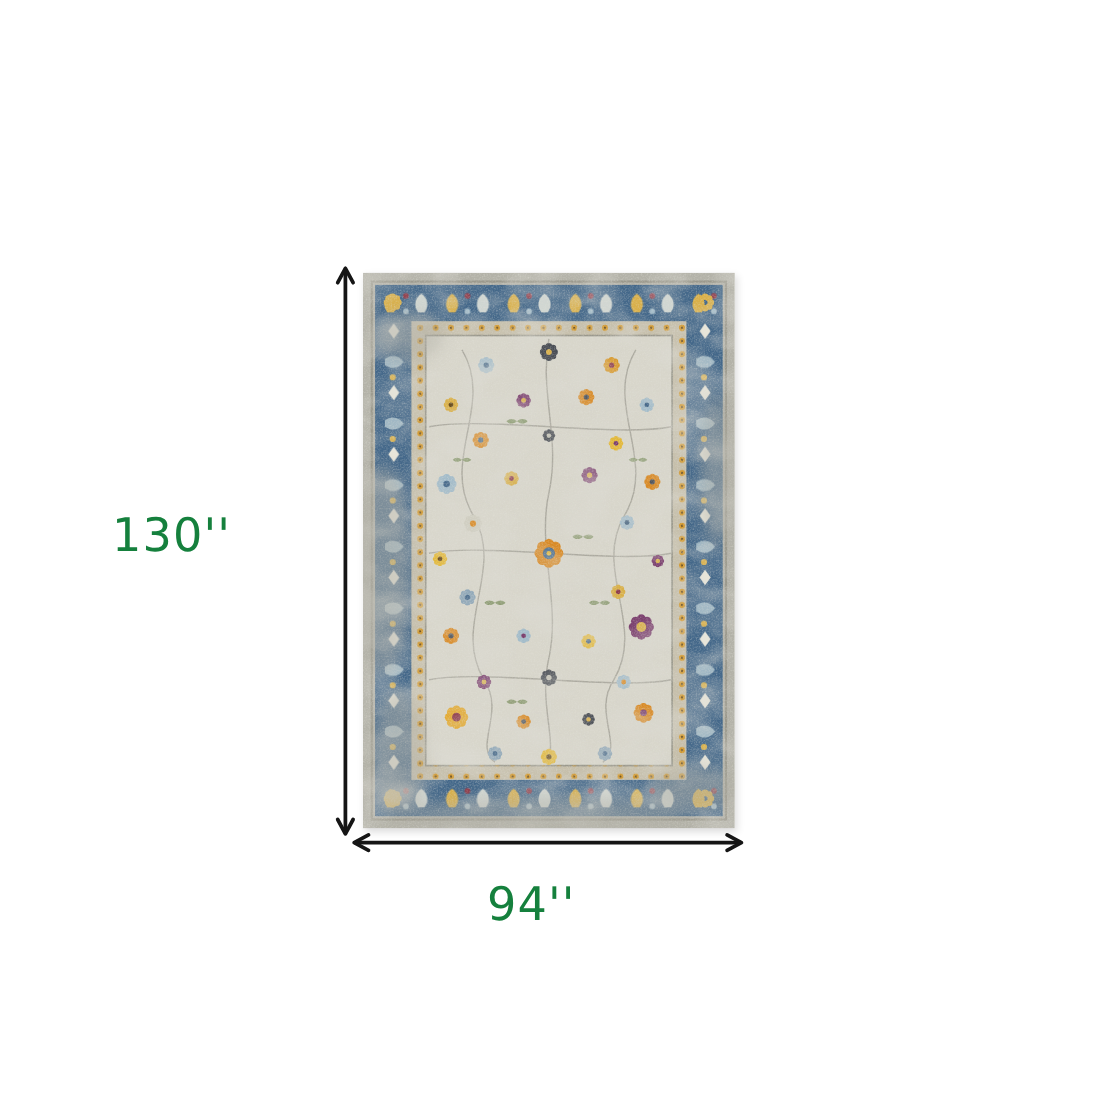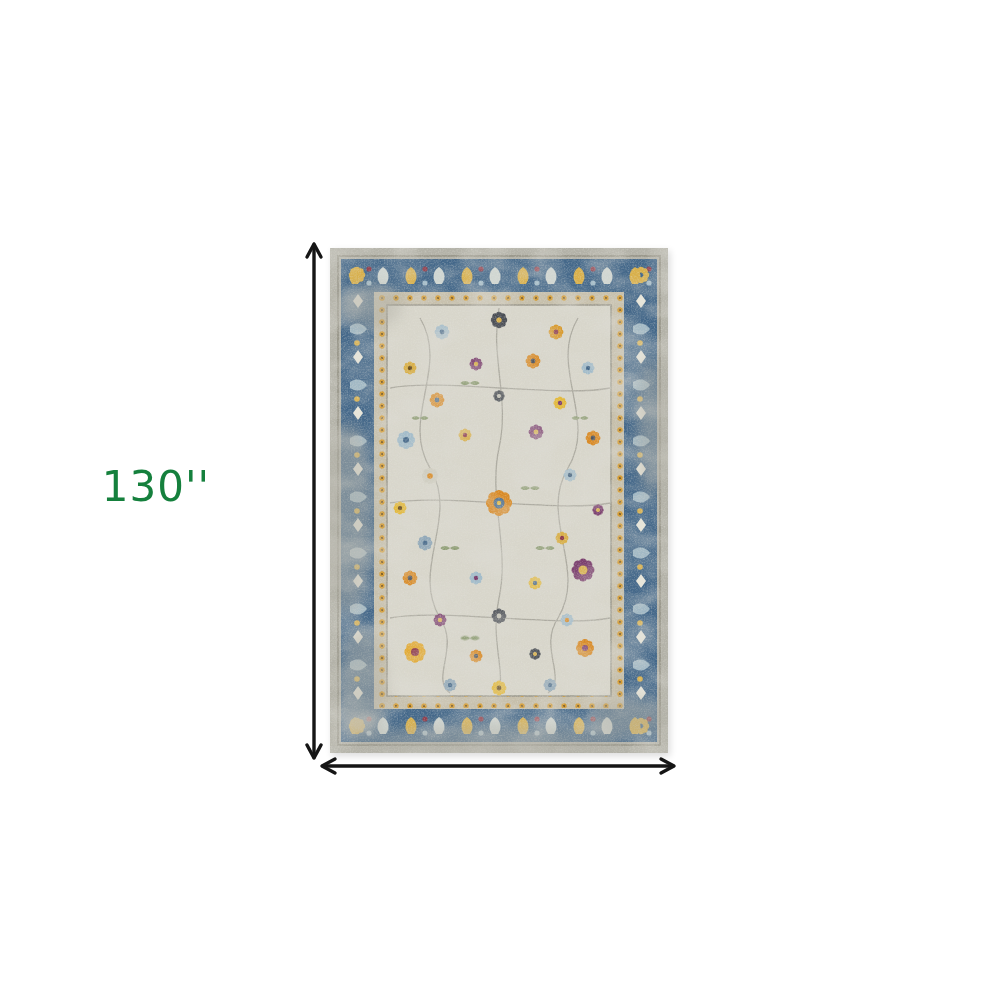--- a/index.html
+++ b/index.html
@@ -300,14 +300,15 @@
 
   <svg class="dim-arrow h" width="360" height="28" viewBox="0 0 360 28">
     <g stroke="#151515" stroke-width="3.4" stroke-linecap="round" fill="none">
       <line x1="5" y1="14" x2="355" y2="14"></line>
       <path d="M4,14 L17,7 M4,14 L17,21"></path>
       <path d="M356,14 L343,7 M356,14 L343,21"></path>
     </g>
   </svg>
 
   <div class="dim-label height">130''</div>
+  <div class="dim-label width">94''</div>
 
 </div>
 
 </body></html>

